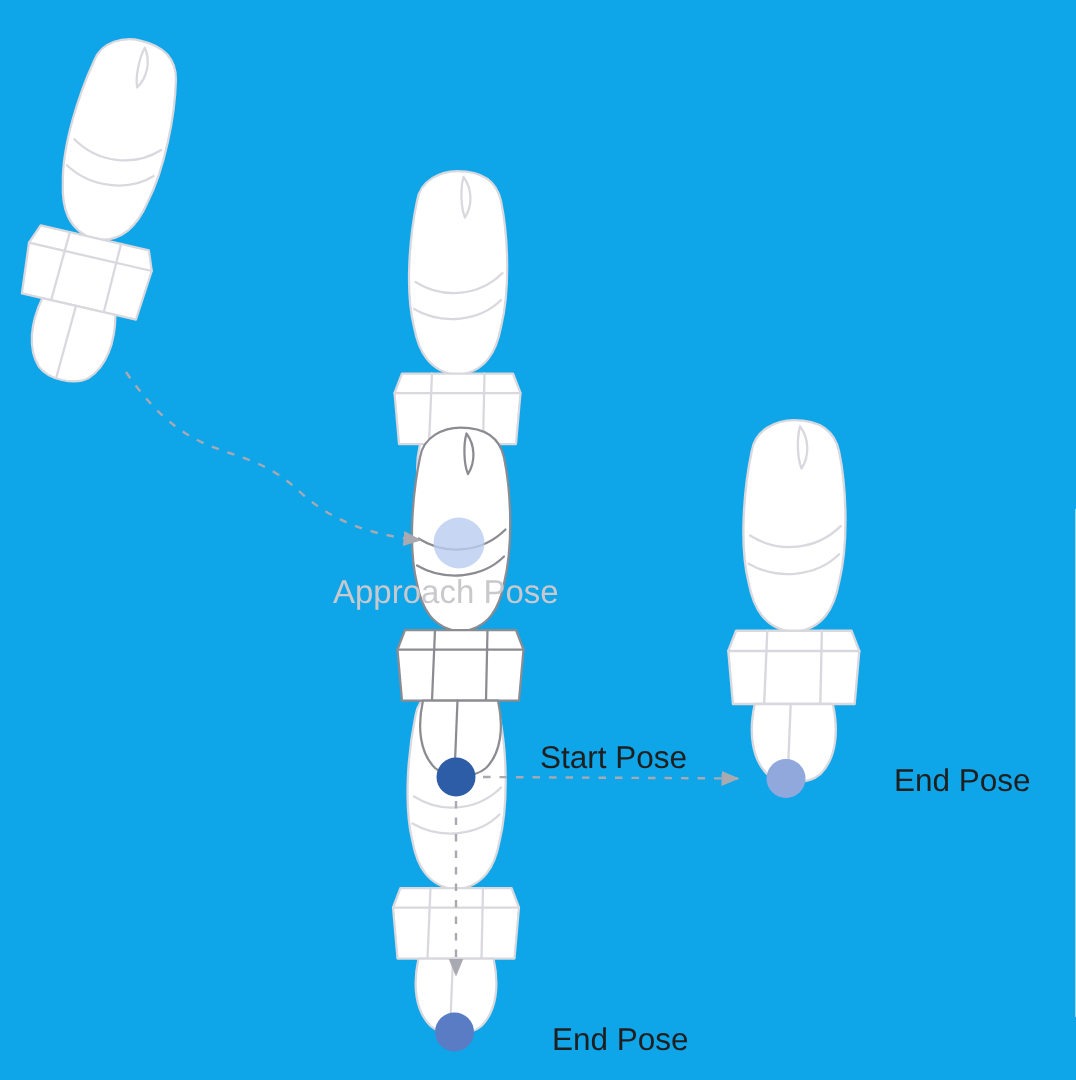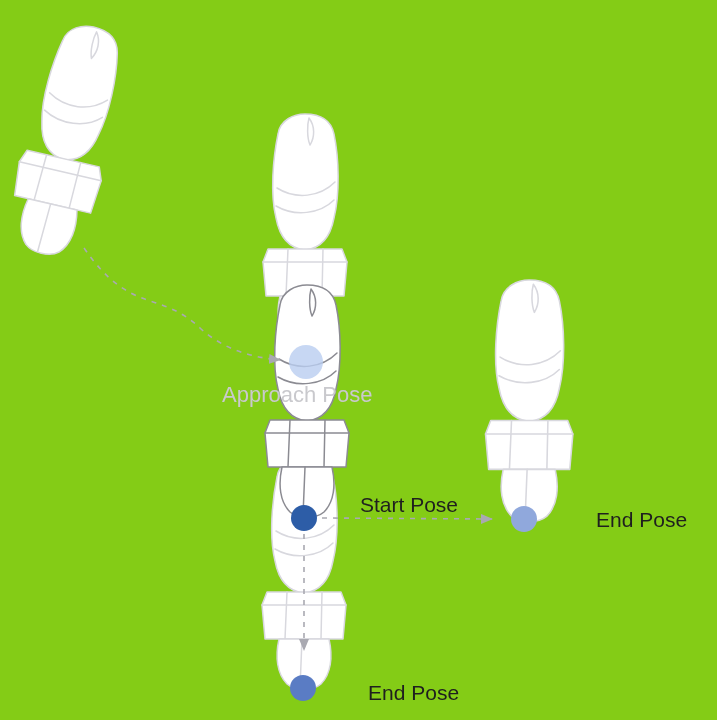--- a/index.html
+++ b/index.html
@@ -8,21 +8,21 @@
     background: #ffffff;
     width: 717px;
     height: 720px;
     font-family: "Liberation Sans", sans-serif;
     overflow: hidden;
   }
   .canvas {
     position: relative;
     width: 717px;
     height: 720px;
-    background: #84cc16;
+    background: #0ea5e9;
   }
   svg { display: block; }
   .sketch {
     stroke-width: 1.5;
     stroke-linejoin: round;
     stroke-linecap: round;
     fill: none;
   }
   use.ghost   { stroke: #d8d8de; }
   use.active  { stroke: #8b8b92; }

